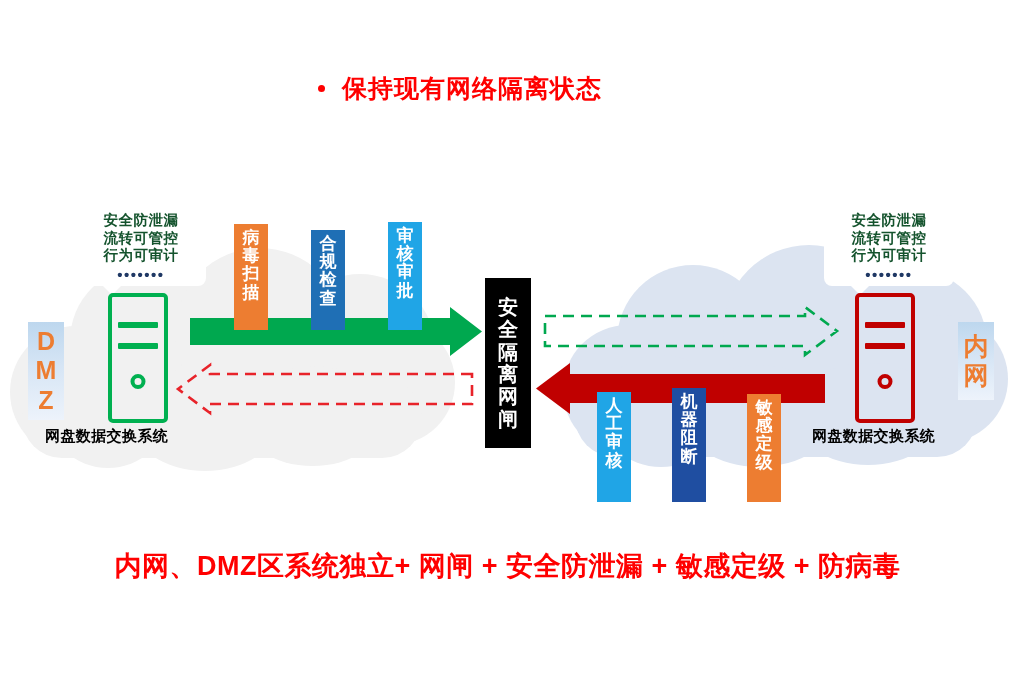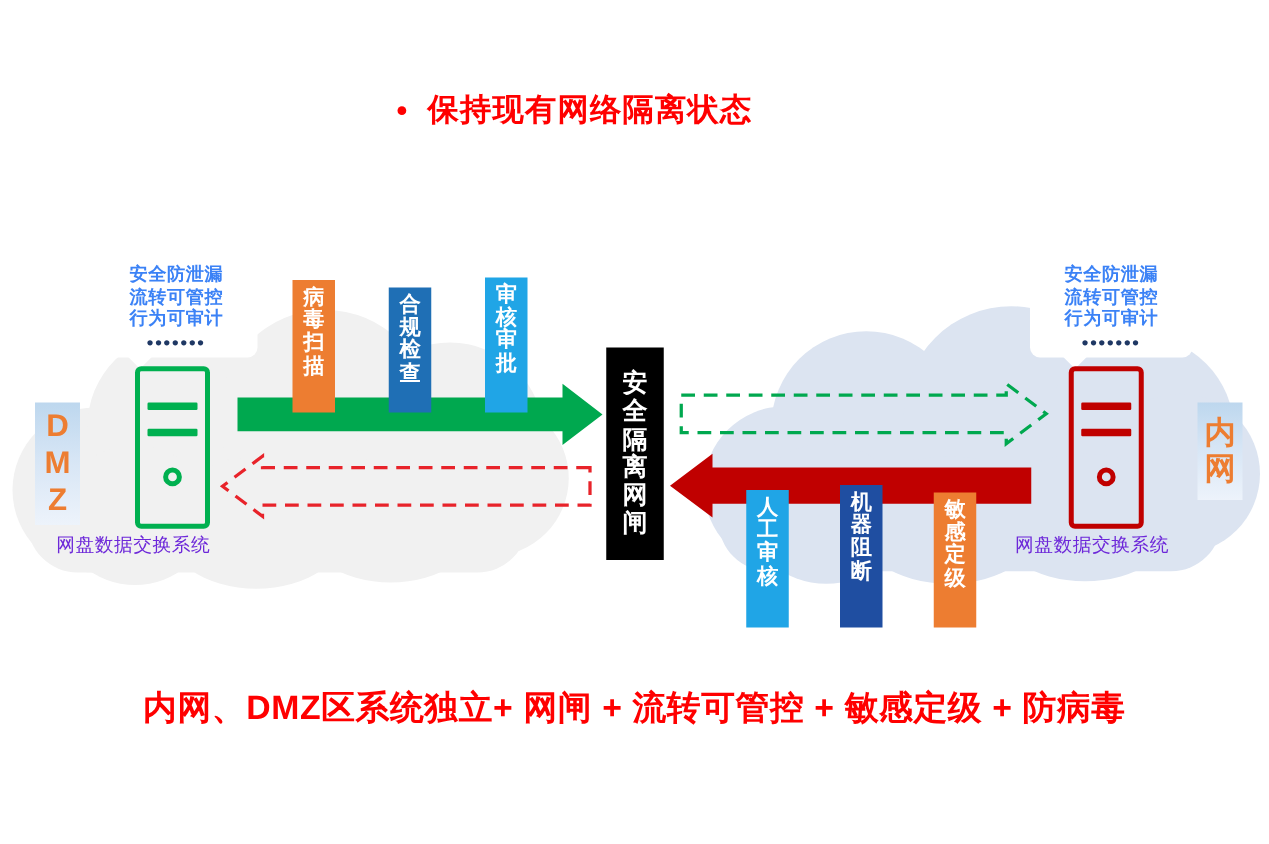--- a/index.html
+++ b/index.html
@@ -27,21 +27,21 @@
   
   .cloud{position:absolute;}
   .cloud i{position:absolute;border-radius:50%;display:block;}
 
   
   .callout{
     position:absolute;background:#ffffff;border-radius:8px;
     padding:6px 8px 4px 8px;text-align:center;
   }
   .callout .line{
-    color:#3b82f6;font-weight:bold;font-size:14.5px;line-height:1.22;
+    color:#14532d;font-weight:bold;font-size:14.5px;line-height:1.22;
     white-space:nowrap;letter-spacing:.5px;
   }
   .callout .dots{
     color:#1F3864;font-weight:bold;font-size:15px;letter-spacing:1.5px;
     line-height:1;margin-top:2px;
   }
   .callout .tail{
     position:absolute;left:26px;bottom:-9px;width:0;height:0;
     border-left:10px solid transparent;border-right:10px solid transparent;
     border-top:10px solid #ffffff;
@@ -63,21 +63,21 @@
   .zone{
     position:absolute;
     background:linear-gradient(180deg,#BDD7EE 0%,#D6E5F5 45%,#EDF3FB 100%);
     color:#ED7D31;font-weight:bold;text-align:center;
     display:flex;flex-direction:column;align-items:center;justify-content:center;
   }
   .zone span{display:block;line-height:1.18;}
 
   
   .sys-label{
-    position:absolute;color:#6d28d9;font-weight:normal;font-size:15px;
+    position:absolute;color:#000000;font-weight:bold;font-size:15px;
     white-space:nowrap;letter-spacing:.4px;
   }
 
   
   .vchip{
     position:absolute;color:#ffffff;font-weight:bold;font-size:17px;
     display:flex;flex-direction:column;align-items:center;
     padding-top:5px;box-sizing:border-box;letter-spacing:0;
   }
   .vchip span{display:block;line-height:1.07;}
@@ -237,15 +237,15 @@
 
   <div class="gateway" style="left:485px;top:278px;width:46px;height:170px;">
     <span>安</span>
     <span>全</span>
     <span>隔</span>
     <span>离</span>
     <span>网</span>
     <span>闸</span>
   </div>
 
-  <div class="summary">内网、DMZ区系统独立+ 网闸 + 流转可管控 + 敏感定级 + 防病毒</div>
+  <div class="summary">内网、DMZ区系统独立+ 网闸 + 安全防泄漏 + 敏感定级 + 防病毒</div>
 
 </div>
 
 </body></html>

